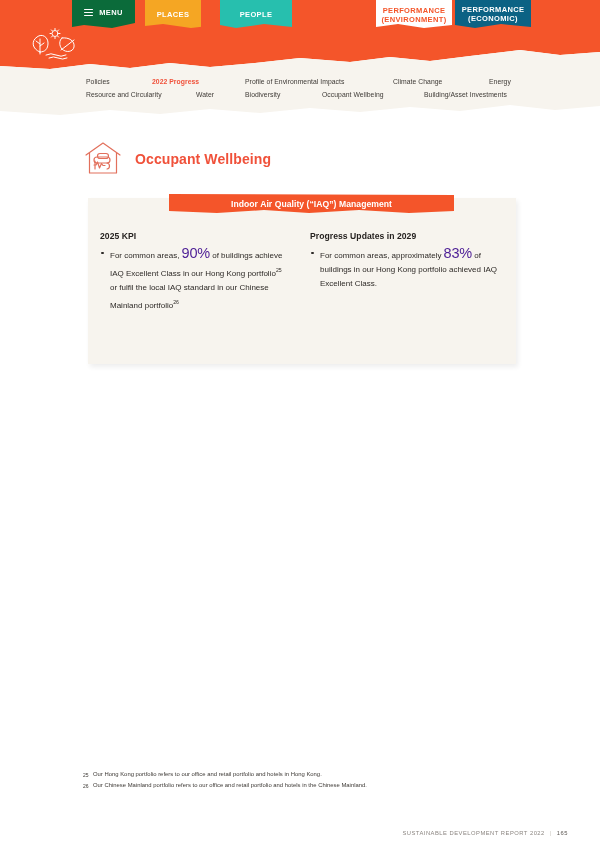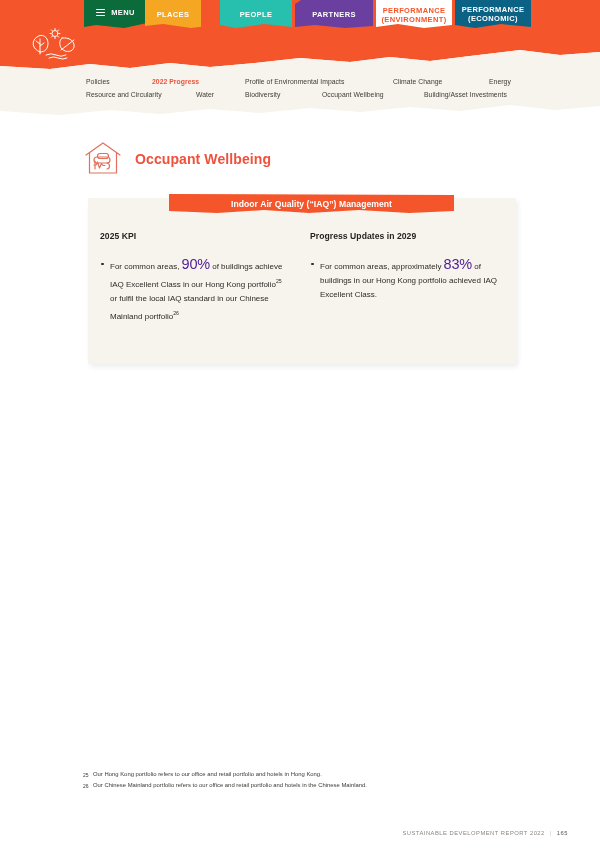--- a/index.html
+++ b/index.html
@@ -30,21 +30,21 @@
   }
 
   
   .tabs{ position:absolute; left:0; top:0; width:600px; height:30px; }
   .tab{
     position:absolute; top:0; height:28px;
     display:flex; align-items:center; justify-content:center;
     color:#ffffff; font-size:7.5px; font-weight:700; letter-spacing:.35px;
     text-align:center; line-height:9px; cursor:pointer;
   }
-  .tab-menu   { left:84px;  width:63px; background:#0B6B3A;
+  .tab-menu   { left:72px;  width:63px; background:#0B6B3A;
     -webkit-clip-path:polygon(0 0,63px 0,63px 23px,40px 28px,12px 25px,0 27px); clip-path:polygon(0 0,63px 0,63px 23px,40px 28px,12px 25px,0 27px);}
   .tab-menu .menu-inner{display:flex;align-items:center;gap:6px;padding-bottom:3px;}
   .tab-places { left:145px; width:56px; background:#F5A623;
     -webkit-clip-path:polygon(0 0,72px 0,72px 25px,46px 28px,18px 24px,0 26px); clip-path:polygon(0 0,72px 0,72px 25px,46px 28px,18px 24px,0 26px);}
   .tab-people { left:220px; width:72px; background:#27BFAE;
     -webkit-clip-path:polygon(0 0,72px 0,72px 27px,44px 24px,16px 28px,0 25px); clip-path:polygon(0 0,72px 0,72px 27px,44px 24px,16px 28px,0 25px);}
   .tab-partners{ left:295px; width:78px; background:#6B3FA0;
     -webkit-clip-path:polygon(6px 0,78px 0,78px 26px,50px 28px,20px 25px,0 27px,0 4px); clip-path:polygon(6px 0,78px 0,78px 26px,50px 28px,20px 25px,0 27px,0 4px);}
   .tab-perf-env{ left:376px; width:76px; background:#FFFFFF; color:#F4552A; padding-top:1px;
     -webkit-clip-path:polygon(0 0,76px 0,76px 25px,48px 28px,22px 24px,0 27px); clip-path:polygon(0 0,76px 0,76px 25px,48px 28px,22px 24px,0 27px);}
@@ -92,21 +92,21 @@
     position:absolute; left:157px; top:194px; width:285px; height:19px;
     background:#F4552A; color:#fff; font-size:8.6px; font-weight:700;
     display:flex; align-items:center; justify-content:center; letter-spacing:.05px;
     -webkit-clip-path:polygon(0 0,285px 1px,285px 17px,240px 19px,190px 16px,140px 19px,95px 16px,48px 19px,0 17px);
     clip-path:polygon(0 0,285px 1px,285px 17px,240px 19px,190px 16px,140px 19px,95px 16px,48px 19px,0 17px);
     margin-left:12px;
   }
   .col{ position:absolute; top:231px; }
   .col-left { left:100px; width:186px; }
   .col-right{ left:310px; width:200px; }
-  .col h3{ font-size:8.6px; font-weight:700; color:#262220; margin-bottom:16px; letter-spacing:.05px; }
+  .col h3{ font-size:8.6px; font-weight:700; color:#262220; margin-bottom:5px; letter-spacing:.05px; }
   ul.kpi{ list-style:none; }
   ul.kpi li{
     position:relative; padding-left:10px; font-size:8px; line-height:14.2px;
     color:#2E2A27; margin-bottom:8px;
   }
   ul.kpi li:before{
     content:""; position:absolute; left:1px; top:5.5px;
     width:2.6px; height:2.6px; border-radius:50%; background:#2E2A27;
   }
   .big{ color:#4c1d95; font-size:14.5px; font-weight:400; letter-spacing:-.2px; }
@@ -167,23 +167,20 @@
           </span>
         <span>MENU</span>
       </span>
     </div>
     <div class="tab tab-places">
       <span>PLACES</span>
     </div>
     <div class="tab tab-people">
       <span>PEOPLE</span>
     </div>
-    <div class="tab tab-partners">
-      <span>PARTNERS</span>
-    </div>
     <div class="tab tab-perf-env">
       <span>
         <span>PERFORMANCE</span><br>
         <span>(ENVIRONMENT)</span>
       </span>
     </div>
     <div class="tab tab-perf-eco">
       <span>
         <span>PERFORMANCE</span><br>
         <span>(ECONOMIC)</span>

